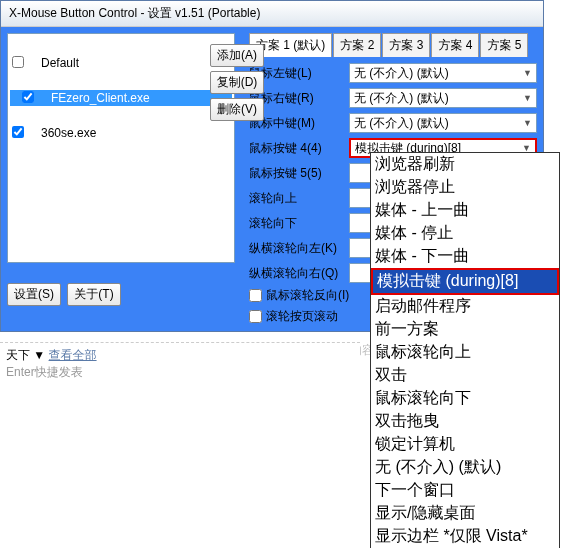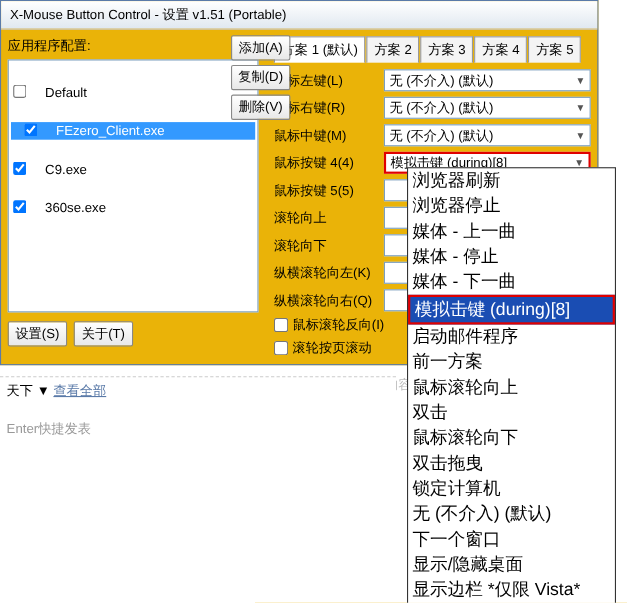--- a/index.html
+++ b/index.html
@@ -1,28 +1,28 @@
 <!DOCTYPE html>
 <html><head>
 <meta charset="utf-8">
 <style>
 * { box-sizing: border-box; margin: 0; padding: 0; font-family: "Microsoft YaHei", "SimSun", sans-serif; font-size: 12px; }
 body { background: #fff; width: 570px; height: 548px; position: relative; }
-.window { width: 544px; border: 1px solid #5a7aa8; background: #eab308; }
+.window { width: 544px; border: 1px solid #5a7aa8; background: #3b82f6; }
 .titlebar { background: linear-gradient(#fff, #e0e8f0); padding: 4px 8px; font-size: 12px; border-bottom: 1px solid #ccc; }
 .content { display: flex; padding: 6px; gap: 4px; }
 .left-panel { width: 228px; }
 .group-label { font-size: 12px; margin-bottom: 4px; }
 .list-box { border: 1px solid #7a9ebd; background: #fff; height: 230px; padding: 2px; }
 .list-row { display: flex; align-items: flex-start; gap: 17px; padding: 1px 2px; font-size: 12px; margin-top: 19px; }
 .list-row input[type="checkbox"] { width: 12px; height: 12px; }
 .list-row.selected { background: #3399ff; color: #fff; padding-left: 12px; }
-.btn-col { display: flex; flex-direction: column; gap: 4px; margin-left: 4px; position: absolute; left: 206px; top: 32px;}
+.btn-col { display: flex; flex-direction: column; gap: 4px; margin-left: 4px; position: absolute; left: 206px; top: 44px;}
 .btn { min-width: 54px; padding: 2px 4px; font-size: 12px; border: 1px solid #888; background: linear-gradient(#fff,#e8e8e8); border-radius: 2px; }
-.bottom-btns { display: flex; gap: 6px; margin-top: 8px; }
+.bottom-btns { display: flex; gap: 6px; margin-top: 20px; }
 .right-panel { flex: 1; padding-left: 10px; }
 .tabs { display: flex; gap: 1px; margin-bottom: 6px; }
 .tab { padding: 3px 6px; border: 1px solid #999; border-bottom: none; background: #f4f4f4; font-size: 12px; }
 .tab.active { background: #fff; }
 .form-rows { display: flex; flex-direction: column; gap: 5px; }
 .form-row { display: flex; align-items: center; gap: 4px; }
 .form-label { width: 96px; font-size: 12px; }
 .combo { flex: 1; border: 1px solid #7a9ebd; background: #fff; padding: 2px 4px; height: 20px; font-size: 12px; display: flex; align-items: center; justify-content: space-between; position: relative; }
 .combo.hl { border: 2px solid #e00000; }
 .combo .arrow { font-size: 9px; color: #555; }
@@ -35,33 +35,28 @@
 .faint { color: #999; }
 .shadow-text { position:absolute; top:342px; left: 278px; color:#bbb; font-size:12px;}
 </style>
 </head>
 <body>
 
 <div class="window">
   <div class="titlebar"><span>X-Mouse Button Control - 设置 v1.51 (Portable)</span></div>
   <div class="content">
     <div class="left-panel">
-      <div class="group-label">应用程序配置:</div>
       <div class="list-box">
         <div class="list-row">
             <input type="checkbox" style="">
             <span>Default</span>
           </div>
         <div class="list-row selected">
             <input type="checkbox" checked="" style="">
             <span>FEzero_Client.exe</span>
-          </div>
-        <div class="list-row">
-            <input type="checkbox" checked="" style="">
-            <span>C9.exe</span>
           </div>
         <div class="list-row">
             <input type="checkbox" checked="" style="">
             <span>360se.exe</span>
           </div>
       </div>
       <div class="bottom-btns">
         <button class="btn">设置(S)</button>
         <button class="btn">关于(T)</button>
       </div>
@@ -176,14 +171,14 @@
     <div class="dl-item">显示/隐藏桌面</div>
     <div class="dl-item">显示边栏 *仅限 Vista*</div>
     <div class="dl-item">新建</div>
     <div class="dl-item">音量降低</div>
   </div>
 
 <div class="shadow-text">你正在输入的内容将</div>
 
 <div class="below">
   <div><span>天下 ▼</span> <span class="link">查看全部</span></div>
-  <div style="margin-top:18px" class="faint">Enter快捷发表</div>
+  <div style="" class="faint">Enter快捷发表</div>
 </div>
 
 </body></html>

